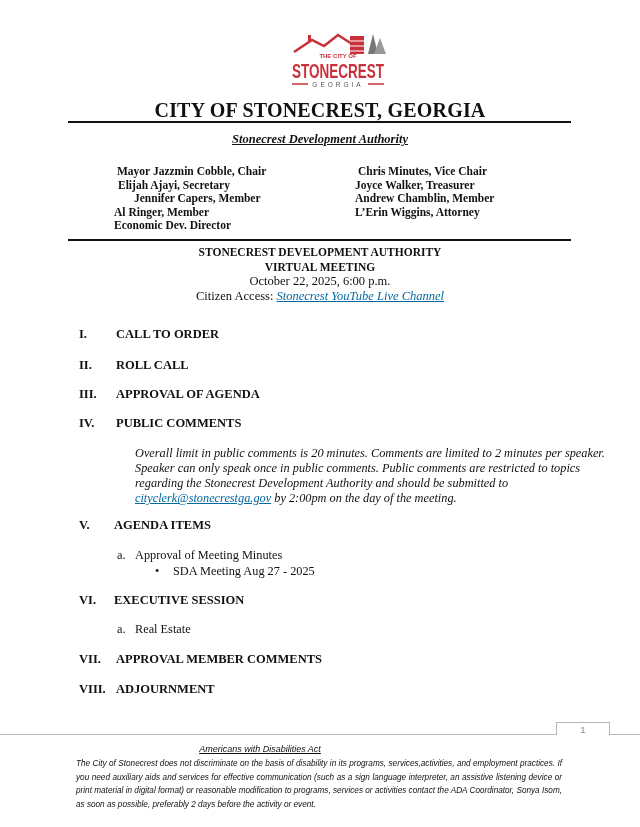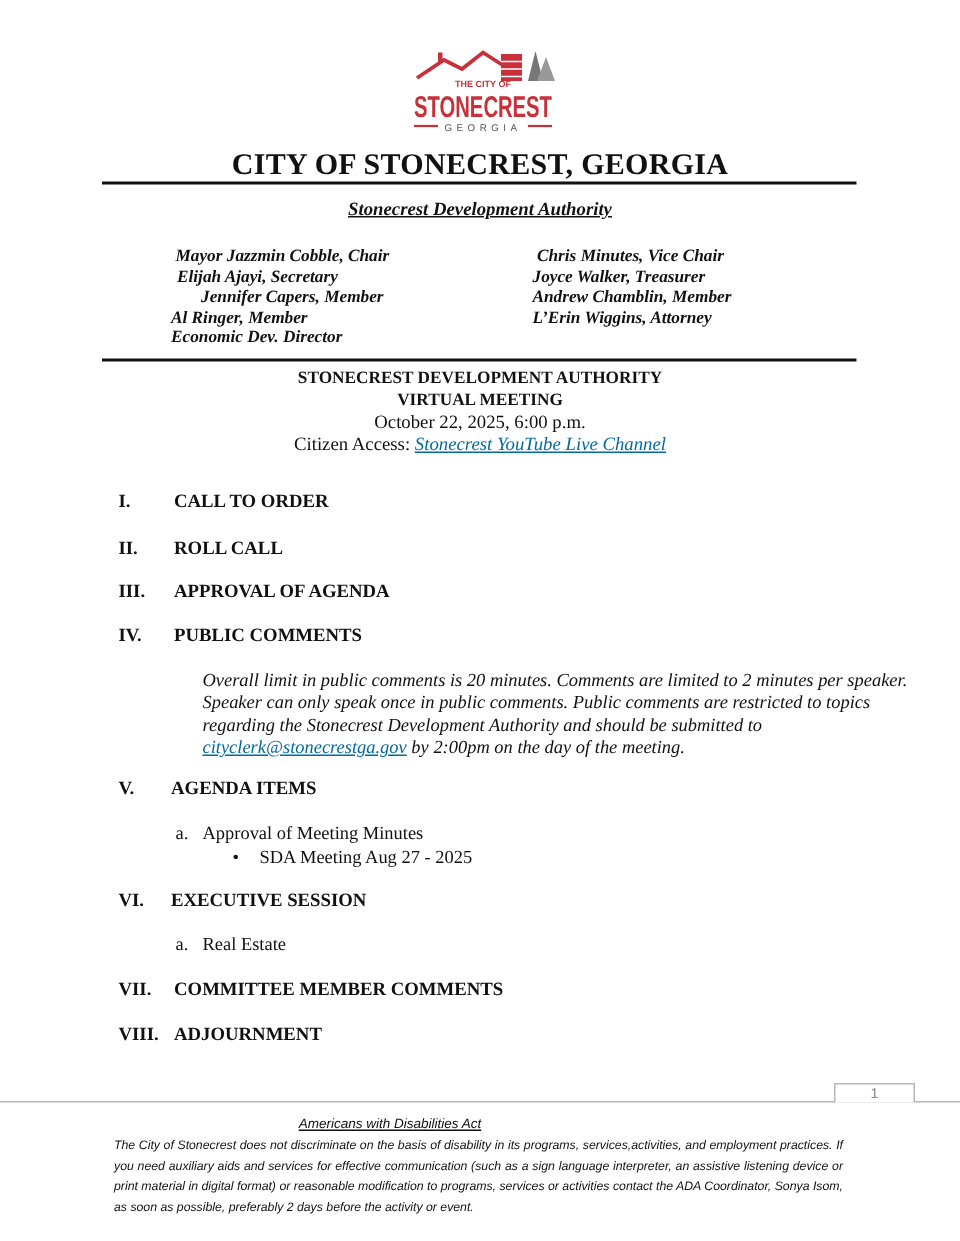--- a/index.html
+++ b/index.html
@@ -1,25 +1,25 @@
 <!DOCTYPE html>
 <html><head>
 <meta charset="utf-8">
 <style>
   html, body { margin: 0; padding: 0; background: #ffffff; }
   body { width: 640px; height: 827px; position: relative; overflow: hidden;
          font-family: "Liberation Serif", serif; color: #111; }
   .abs { position: absolute; }
-  .logo { left: 272px; top: 26px; width: 100px; height: 70px; }
+  .logo { left: 288px; top: 26px; width: 100px; height: 70px; }
   .city-title { left: 0; width: 640px; top: 99px; text-align: center;
                 font-weight: bold; font-size: 20px; letter-spacing: 0.2px; }
   .rule { left: 68px; width: 503px; height: 2px; background: #111; }
   .authority { left: 0; width: 640px; top: 132px; text-align: center;
                font-weight: bold; font-style: italic; font-size: 12.5px; text-decoration: underline; }
-  .members { font-weight: bold; font-style: italic; font-size: 11.5px; line-height: 13.6px; }
+  .members { font-weight: bold; font-size: 11.5px; line-height: 13.6px; }
   .members div { white-space: nowrap; }
   .meeting { left: 0; width: 640px; top: 245px; text-align: center; font-size: 12.5px; line-height: 14.5px; }
   .meeting .b { font-weight: bold; font-size: 11.5px; }
   a, .link { color: #0369a1; text-decoration: underline; font-style: italic; }
   .sec-num { left: 79px; font-weight: bold; font-size: 12.5px; }
   .sec-title { font-weight: bold; font-size: 12.5px; white-space: nowrap; }
   .para { left: 135px; top: 446px; width: 475px; font-style: italic; font-size: 12.3px; line-height: 15px; }
   .sub { font-size: 12.3px; white-space: nowrap; }
   .footer-line { left: 0; width: 640px; top: 734px; height: 1px; background: #b8b8b8; }
   .pagetab { left: 556px; top: 722px; width: 52px; height: 12px; border: 1px solid #b8b8b8;
@@ -99,21 +99,21 @@
 <div class="abs sub" style="left:155px; top:564px;">•</div>
 <div class="abs sub" style="left:173px; top:564px;">SDA Meeting Aug 27 - 2025</div>
 
 <div class="abs sec-num" style="top:593px;">VI.</div>
 <div class="abs sec-title" style="left:114px; top:593px;">EXECUTIVE SESSION</div>
 
 <div class="abs sub" style="left:117px; top:622px;">a.</div>
 <div class="abs sub" style="left:135px; top:622px;">Real Estate</div>
 
 <div class="abs sec-num" style="top:652px;">VII.</div>
-<div class="abs sec-title" style="left:116px; top:652px;">COMMITTEE MEMBER COMMENTS</div>
+<div class="abs sec-title" style="left:116px; top:652px;">APPROVAL MEMBER COMMENTS</div>
 
 <div class="abs sec-num" style="top:682px;">VIII.</div>
 <div class="abs sec-title" style="left:116px; top:682px;">ADJOURNMENT</div>
 
 <div class="abs footer-line"></div>
 <div class="abs pagetab">1</div>
 <div class="abs ada-title">Americans with Disabilities Act</div>
 <div class="abs ada-text">The City of Stonecrest  does not discriminate on the basis of disability in its programs, services,activities,  and employment practices.  If you need auxiliary aids and services for effective communication (such as a sign language interpreter, an assistive listening device or print material  in  digital  format) or reasonable modification  to programs, services  or activities contact the ADA Coordinator, Sonya Isom,  as soon as possible,  preferably 2 days before the activity  or event.</div>
 
 </body></html>

